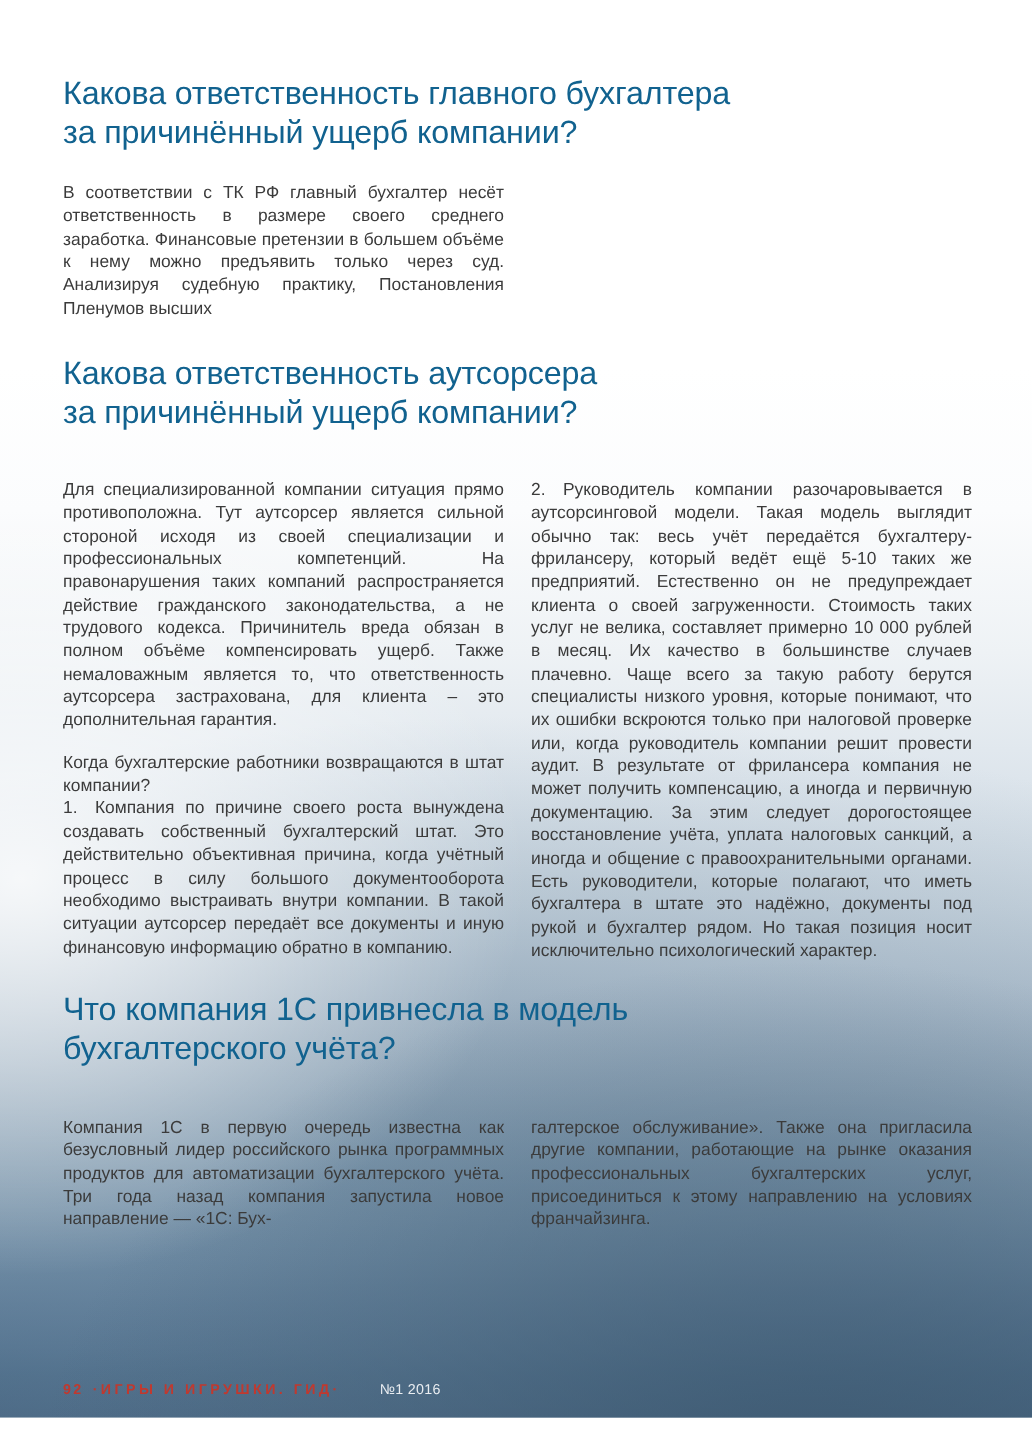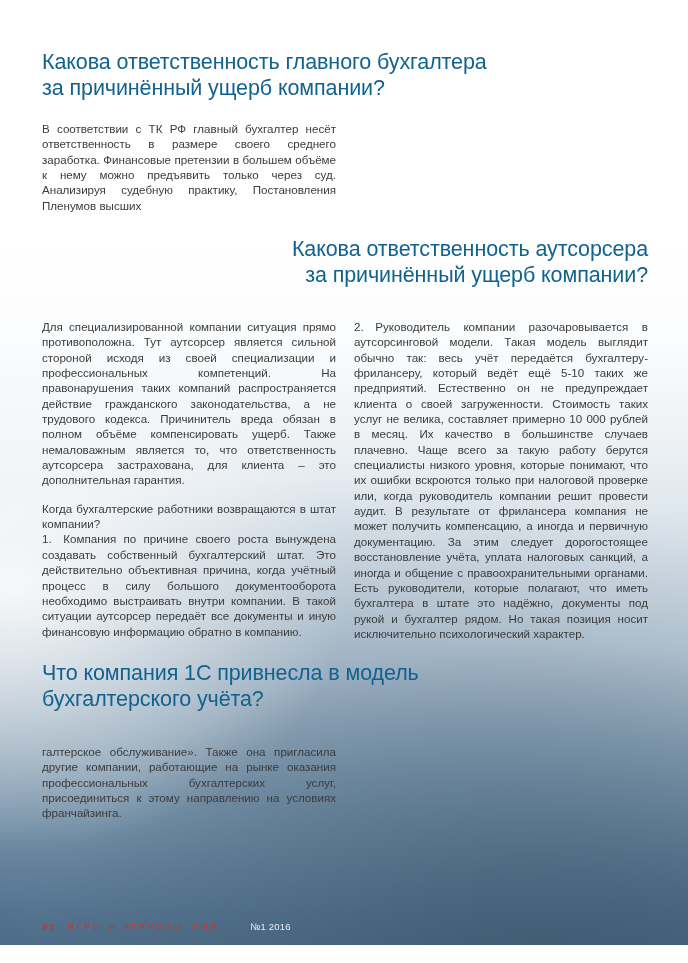--- a/index.html
+++ b/index.html
@@ -58,21 +58,21 @@
   .heading {
     color: #11628f;
     font-size: 21.5px;
     line-height: 26px;
     font-weight: 400;
     letter-spacing: -0.1px;
     margin: 0;
     white-space: pre-line;
   }
   .heading.h-1 { position: absolute; top: 49px;  left: 0; width: 606px; }
-  .heading.h-2 { position: absolute; top: 236px; left: 0; width: 606px; text-align: right; }
+  .heading.h-2 { position: absolute; top: 236px; left: 0; width: 606px; }
   .heading.h-3 { position: absolute; top: 660px; left: 0; width: 606px; }
 
   
   .cols {
     position: absolute;
     left: 0;
     width: 606px;
     display: flex;
     gap: 18px;
   }
@@ -113,21 +113,21 @@
     letter-spacing: 0.2px;
   }
   .footer .pagenum {
     color: #c0392f;
     font-weight: 700;
     letter-spacing: 1.6px;
     font-size: 9.5px;
   }
   .footer .magazine {
     color: #c0392f;
-    font-weight: 400;
+    font-weight: 700;
     letter-spacing: 2.3px;
     font-size: 9.5px;
   }
   .footer .issue {
     color: #e9edf1;
     font-weight: 400;
     letter-spacing: 0.2px;
     font-size: 9.5px;
     margin-left: 20px;
   }
@@ -160,20 +160,23 @@
       <div class="col">
         <p class="body">2. Руководитель компании разочаровывается в аутсорсинговой модели. Такая модель выглядит обычно так: весь учёт передаётся бухгалтеру-фрилансеру, который ведёт ещё 5-10 таких же предприятий. Естественно он не предупреждает клиента о своей загруженности. Стоимость таких услуг не велика, составляет примерно 10 000 рублей в месяц. Их качество в большинстве случаев плачевно. Чаще всего за такую работу берутся специалисты низкого уровня, которые понимают, что их ошибки вскроются только при налоговой проверке или, когда руководитель компании решит провести аудит. В результате от фрилансера компания не может получить компенсацию, а иногда и первичную документацию. За этим следует дорогостоящее восстановление учёта, уплата налоговых санкций, а иногда и общение с правоохранительными органами. Есть руководители, которые полагают, что иметь бухгалтера в штате это надёжно, документы под рукой и бухгалтер рядом. Но такая позиция носит исключительно психологический характер.</p>
       </div>
     </div>
 
     <h2 class="heading h-3">Что компания 1С привнесла в модель
 бухгалтерского учёта?</h2>
 
     <div class="cols sec3">
       <div class="col">
+        <p class="body">Компания 1С в первую очередь известна как безусловный лидер российского рынка программных продуктов для автоматизации бухгалтерского учёта. Три года назад компания запустила новое направление — «1С: Бух-</p>
+      </div>
+      <div class="col">
         <p class="body">галтерское обслуживание». Также она пригласила другие компании, работающие на рынке оказания профессиональных бухгалтерских услуг, присоединиться к этому направлению на условиях франчайзинга.</p>
       </div>
     </div>
 
   </div>
 
   <div class="footer">
     <span class="pagenum">92</span>
     <span class="magazine">·ИГРЫ И ИГРУШКИ. ГИД·</span>
     <span class="issue">№1 2016</span>

